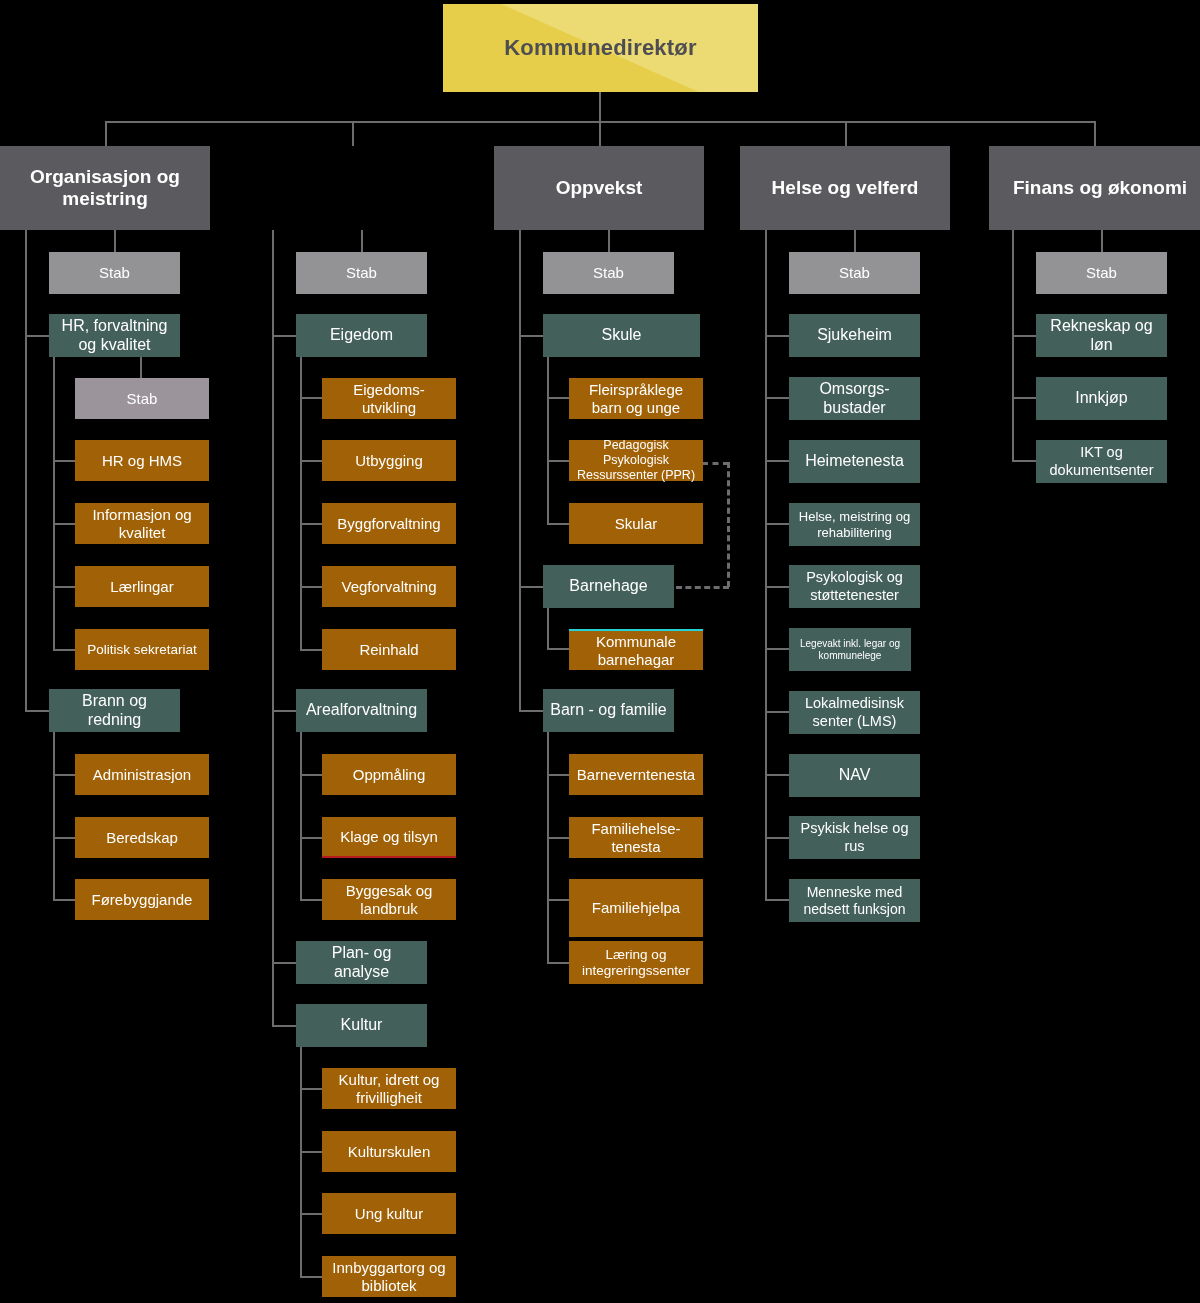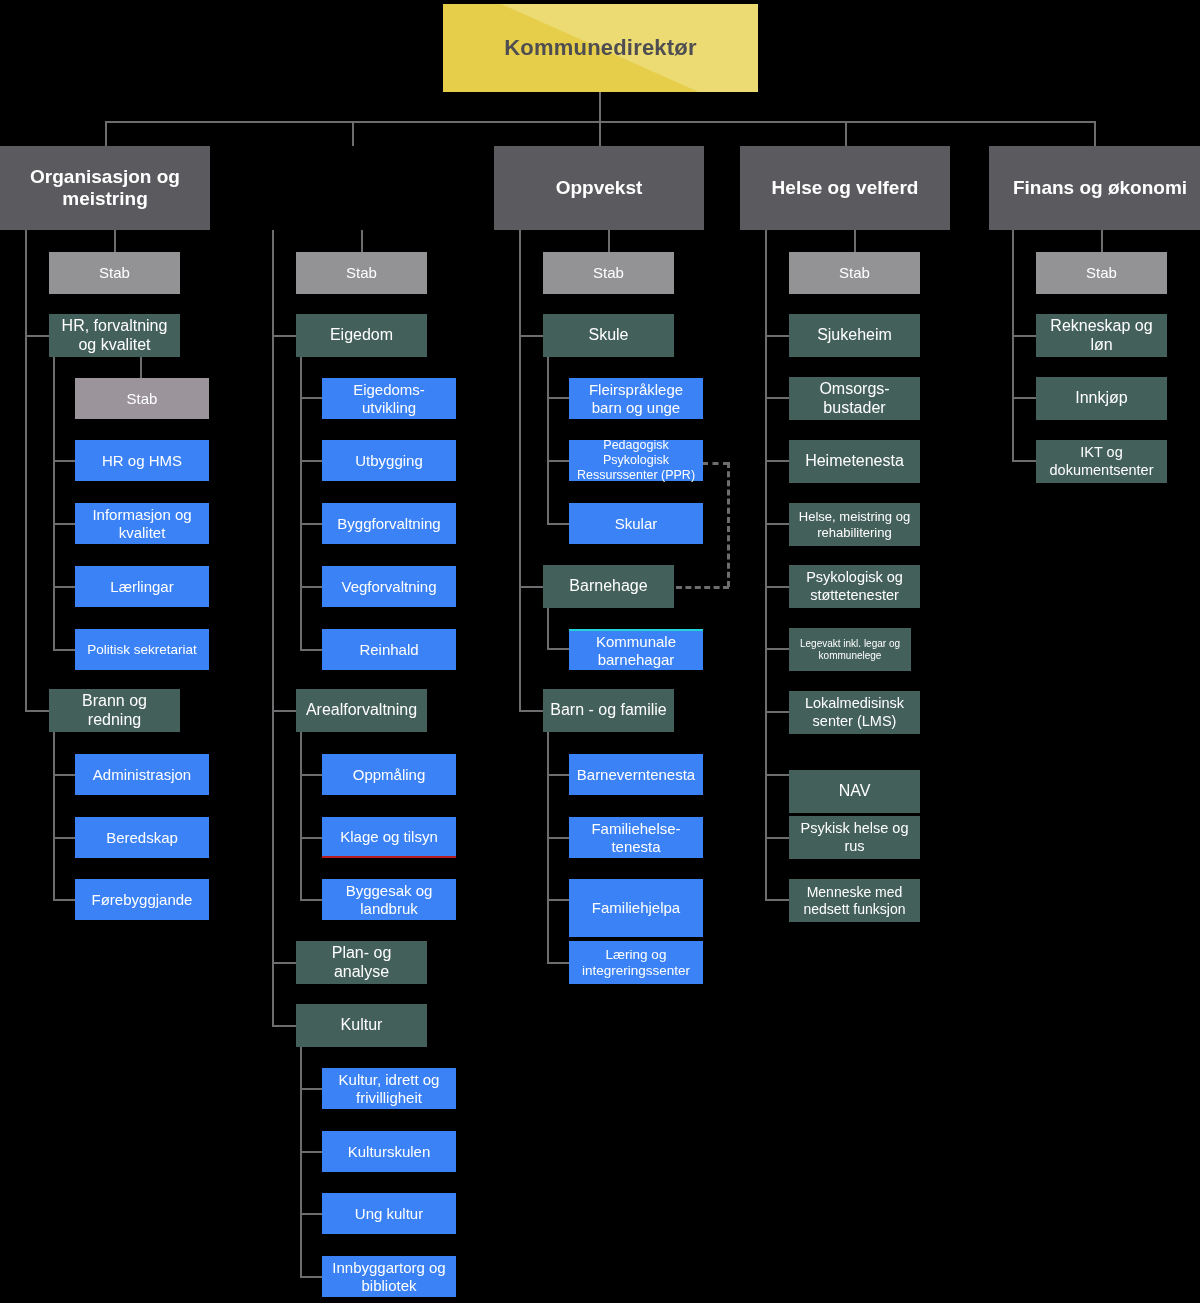--- a/index.html
+++ b/index.html
@@ -53,21 +53,21 @@
     background:#9b949b;
     color:#ffffff;
     font-size:15px;
   }
   .lvl2{
     background:#44605a;
     color:#ffffff;
     font-size:16px;
   }
   .lvl3{
-    background:#3b82f6;
+    background:#a16207;
     color:#ffffff;
     font-size:15px;
   }
   .lvl3.small{font-size:13.5px;}
   .tl-cyan{border-top:2px solid #24d3d8;}
   .bl-white{border-bottom:2px solid #b91c1c;}
 </style>
 </head>
 <body>
 
@@ -196,42 +196,42 @@
   <div class="box lvl3" style="left:322px;top:879px;width:134px;height:41px;">Byggesak og landbruk</div>
   <div class="box lvl2" style="left:296px;top:941px;width:131px;height:43px;">Plan- og analyse</div>
   <div class="box lvl2" style="left:296px;top:1004px;width:131px;height:43px;">Kultur</div>
   <div class="box lvl3" style="left:322px;top:1068px;width:134px;height:41px;">Kultur, idrett og frivilligheit</div>
   <div class="box lvl3" style="left:322px;top:1131px;width:134px;height:41px;">Kulturskulen</div>
   <div class="box lvl3" style="left:322px;top:1193px;width:134px;height:41px;">Ung kultur</div>
   <div class="box lvl3" style="left:322px;top:1256px;width:134px;height:41px;">Innbyggartorg og bibliotek</div>
 
   <div class="box dept" style="left:494px;top:146px;width:210px;height:84px;">Oppvekst</div>
   <div class="box stab" style="left:543px;top:252px;width:131px;height:42px;">Stab</div>
-  <div class="box lvl2" style="left:543px;top:314px;width:131px;height:43px;">Skule</div>
+  <div class="box lvl2" style="left:543px;top:314px;width:157px;height:43px;">Skule</div>
   <div class="box lvl3" style="left:569px;top:378px;width:134px;height:41px;">Fleirspråklege barn og unge</div>
   <div class="box lvl3 small" style="left:569px;top:440px;width:134px;height:41px;font-size:12.5px;">Pedagogisk Psykologisk Ressurssenter (PPR)</div>
   <div class="box lvl3" style="left:569px;top:503px;width:134px;height:41px;">Skular</div>
   <div class="box lvl2" style="left:543px;top:565px;width:131px;height:43px;">Barnehage</div>
   <div class="box lvl3 tl-cyan" style="left:569px;top:629px;width:134px;height:41px;">Kommunale barnehagar</div>
   <div class="box lvl2" style="left:543px;top:689px;width:131px;height:43px;">Barn - og familie</div>
   <div class="box lvl3" style="left:569px;top:754px;width:134px;height:41px;">Barneverntenesta</div>
   <div class="box lvl3" style="left:569px;top:817px;width:134px;height:41px;">Familiehelse- tenesta</div>
   <div class="box lvl3" style="left:569px;top:879px;width:134px;height:58px;">Familiehjelpa</div>
   <div class="box lvl3 small" style="left:569px;top:941px;width:134px;height:43px;">Læring og integreringssenter</div>
 
   <div class="box dept" style="left:740px;top:146px;width:210px;height:84px;">Helse og velferd</div>
   <div class="box stab" style="left:789px;top:252px;width:131px;height:42px;">Stab</div>
   <div class="box lvl2" style="left:789px;top:314px;width:131px;height:43px;">Sjukeheim</div>
   <div class="box lvl2" style="left:789px;top:377px;width:131px;height:43px;">Omsorgs- bustader</div>
   <div class="box lvl2" style="left:789px;top:440px;width:131px;height:43px;">Heimetenesta</div>
   <div class="box lvl2 small" style="left:789px;top:503px;width:131px;height:43px;font-size:13px;">Helse, meistring og rehabilitering</div>
   <div class="box lvl2 small" style="left:789px;top:565px;width:131px;height:43px;font-size:14.5px;">Psykologisk og støttetenester</div>
   <div class="box lvl2" style="left:789px;top:628px;width:122px;height:43px;font-size:10px;">Legevakt inkl. legar og kommunelege</div>
   <div class="box lvl2" style="left:789px;top:691px;width:131px;height:43px;font-size:14.5px;">Lokalmedisinsk senter (LMS)</div>
-  <div class="box lvl2" style="left:789px;top:754px;width:131px;height:43px;margin-top:16px;">NAV</div>
+  <div class="box lvl2" style="left:789px;top:754px;width:131px;height:43px;">NAV</div>
   <div class="box lvl2" style="left:789px;top:816px;width:131px;height:43px;font-size:14.5px;">Psykisk helse og rus</div>
   <div class="box lvl2" style="left:789px;top:879px;width:131px;height:43px;font-size:14px;">Menneske med nedsett funksjon</div>
 
   <div class="box dept" style="left:989px;top:146px;width:222px;height:84px;">Finans og økonomi</div>
   <div class="box stab" style="left:1036px;top:252px;width:131px;height:42px;">Stab</div>
   <div class="box lvl2" style="left:1036px;top:314px;width:131px;height:43px;">Rekneskap og løn</div>
   <div class="box lvl2" style="left:1036px;top:377px;width:131px;height:43px;">Innkjøp</div>
   <div class="box lvl2" style="left:1036px;top:440px;width:131px;height:43px;font-size:14.5px;">IKT og dokumentsenter</div>
 
 </div>

